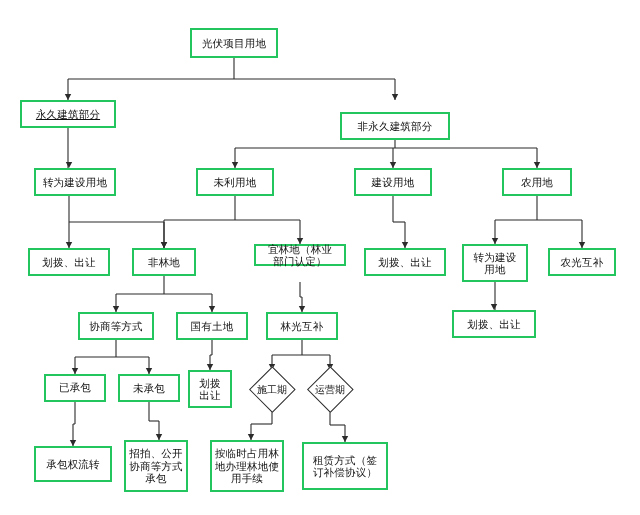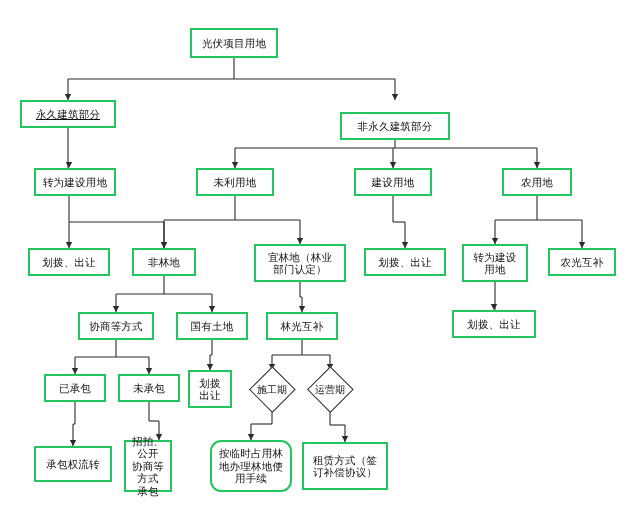--- a/index.html
+++ b/index.html
@@ -170,21 +170,21 @@
       </div>
       <div class="node" style="left: 502px; top: 168px; width: 70px; height: 28px;">
         <span style="white-space: pre-line;">农用地</span>
       </div>
       <div class="node" style="left: 28px; top: 248px; width: 82px; height: 28px;">
         <span style="white-space: pre-line;">划拨、出让</span>
       </div>
       <div class="node" style="left: 132px; top: 248px; width: 64px; height: 28px;">
         <span style="white-space: pre-line;">非林地</span>
       </div>
-      <div class="node" style="left: 254px; top: 244px; width: 92px; height: 38px;">
+      <div class="node" style="left: 254px; top: 244px; width: 92px; height: 22px;">
         <span style="white-space: pre-line;">宜林地（林业
 部门认定）</span>
       </div>
       <div class="node" style="left: 364px; top: 248px; width: 82px; height: 28px;">
         <span style="white-space: pre-line;">划拨、出让</span>
       </div>
       <div class="node" style="left: 462px; top: 244px; width: 66px; height: 38px;">
         <span style="white-space: pre-line;">转为建设
 用地</span>
       </div>
@@ -197,42 +197,42 @@
       <div class="node" style="left: 176px; top: 312px; width: 72px; height: 28px;">
         <span style="white-space: pre-line;">国有土地</span>
       </div>
       <div class="node" style="left: 266px; top: 312px; width: 72px; height: 28px;">
         <span style="white-space: pre-line;">林光互补</span>
       </div>
       <div class="node" style="left: 452px; top: 310px; width: 84px; height: 28px;">
         <span style="white-space: pre-line;">划拨、出让</span>
       </div>
       <div class="node" style="left: 44px; top: 374px; width: 62px; height: 28px;">
-        <span style="white-space: pre-line;">已承包</span>
+        <span style="white-space: pre-line; font-family: Liberation Serif, serif;">已承包</span>
       </div>
       <div class="node" style="left: 118px; top: 374px; width: 62px; height: 28px;">
         <span style="white-space: pre-line;">未承包</span>
       </div>
       <div class="node" style="left: 188px; top: 370px; width: 44px; height: 38px;">
         <span style="white-space: pre-line;">划拨
 出让</span>
       </div>
       <div class="diamond" style="left: 255.66px; top: 372.66px; width: 32.68px; height: 32.68px;"></div>
       <div class="diamond-label" style="left: 242px; top: 370px; width: 60px; height: 38px;">施工期</div>
       <div class="diamond" style="left: 313.66px; top: 372.66px; width: 32.68px; height: 32.68px;"></div>
       <div class="diamond-label" style="left: 300px; top: 370px; width: 60px; height: 38px;">运营期</div>
       <div class="node" style="left: 34px; top: 446px; width: 78px; height: 36px;">
         <span style="white-space: pre-line;">承包权流转</span>
       </div>
-      <div class="node" style="left: 124px; top: 440px; width: 48px; height: 52px;">
+      <div class="node" style="left: 124px; top: 440px; width: 64px; height: 52px;">
         <span style="white-space: pre-line;">招拍、公开
 协商等方式
 承包</span>
       </div>
-      <div class="node" style="left: 210px; top: 440px; width: 82px; height: 52px; border-radius: 11px;">
+      <div class="node" style="left: 210px; top: 440px; width: 74px; height: 52px;">
         <span style="white-space: pre-line;">按临时占用林
 地办理林地使
 用手续</span>
       </div>
       <div class="node" style="left: 302px; top: 442px; width: 86px; height: 48px;">
         <span style="white-space: pre-line;">租赁方式（签
 订补偿协议）</span>
       </div>
     </div>
 </div>

